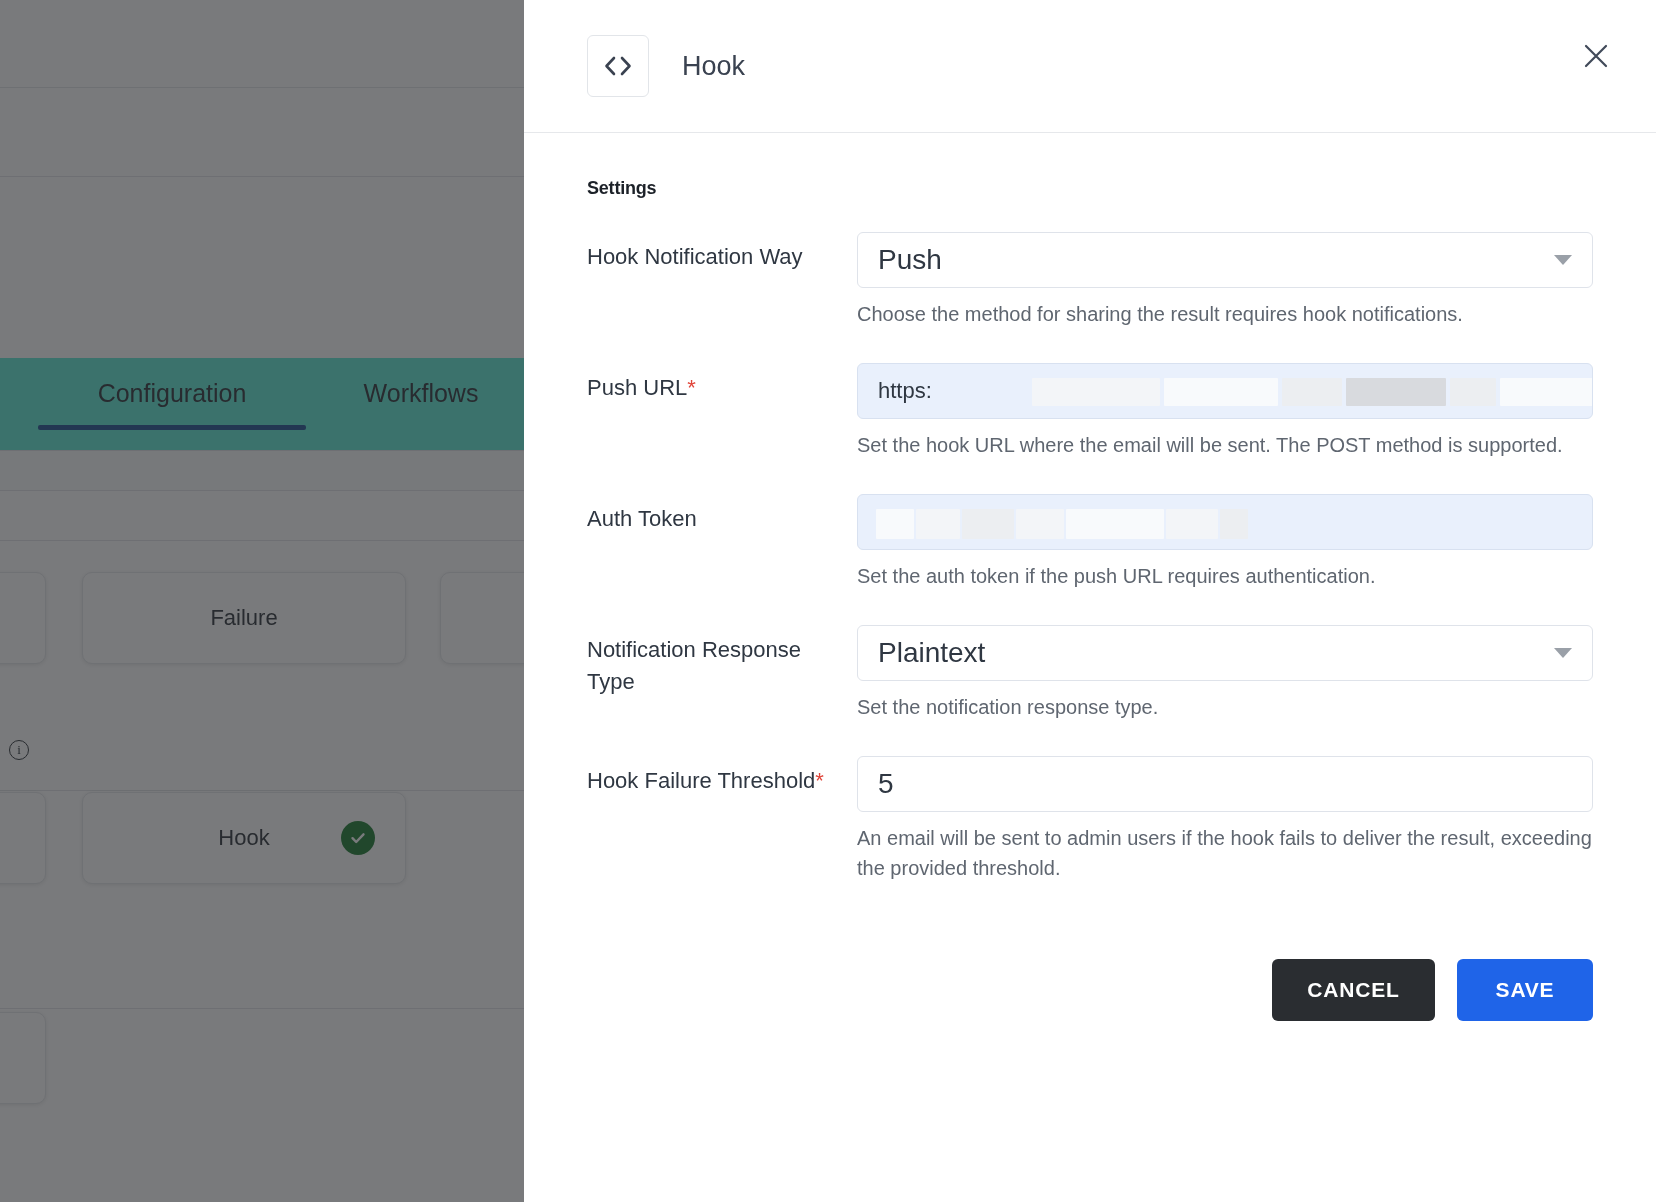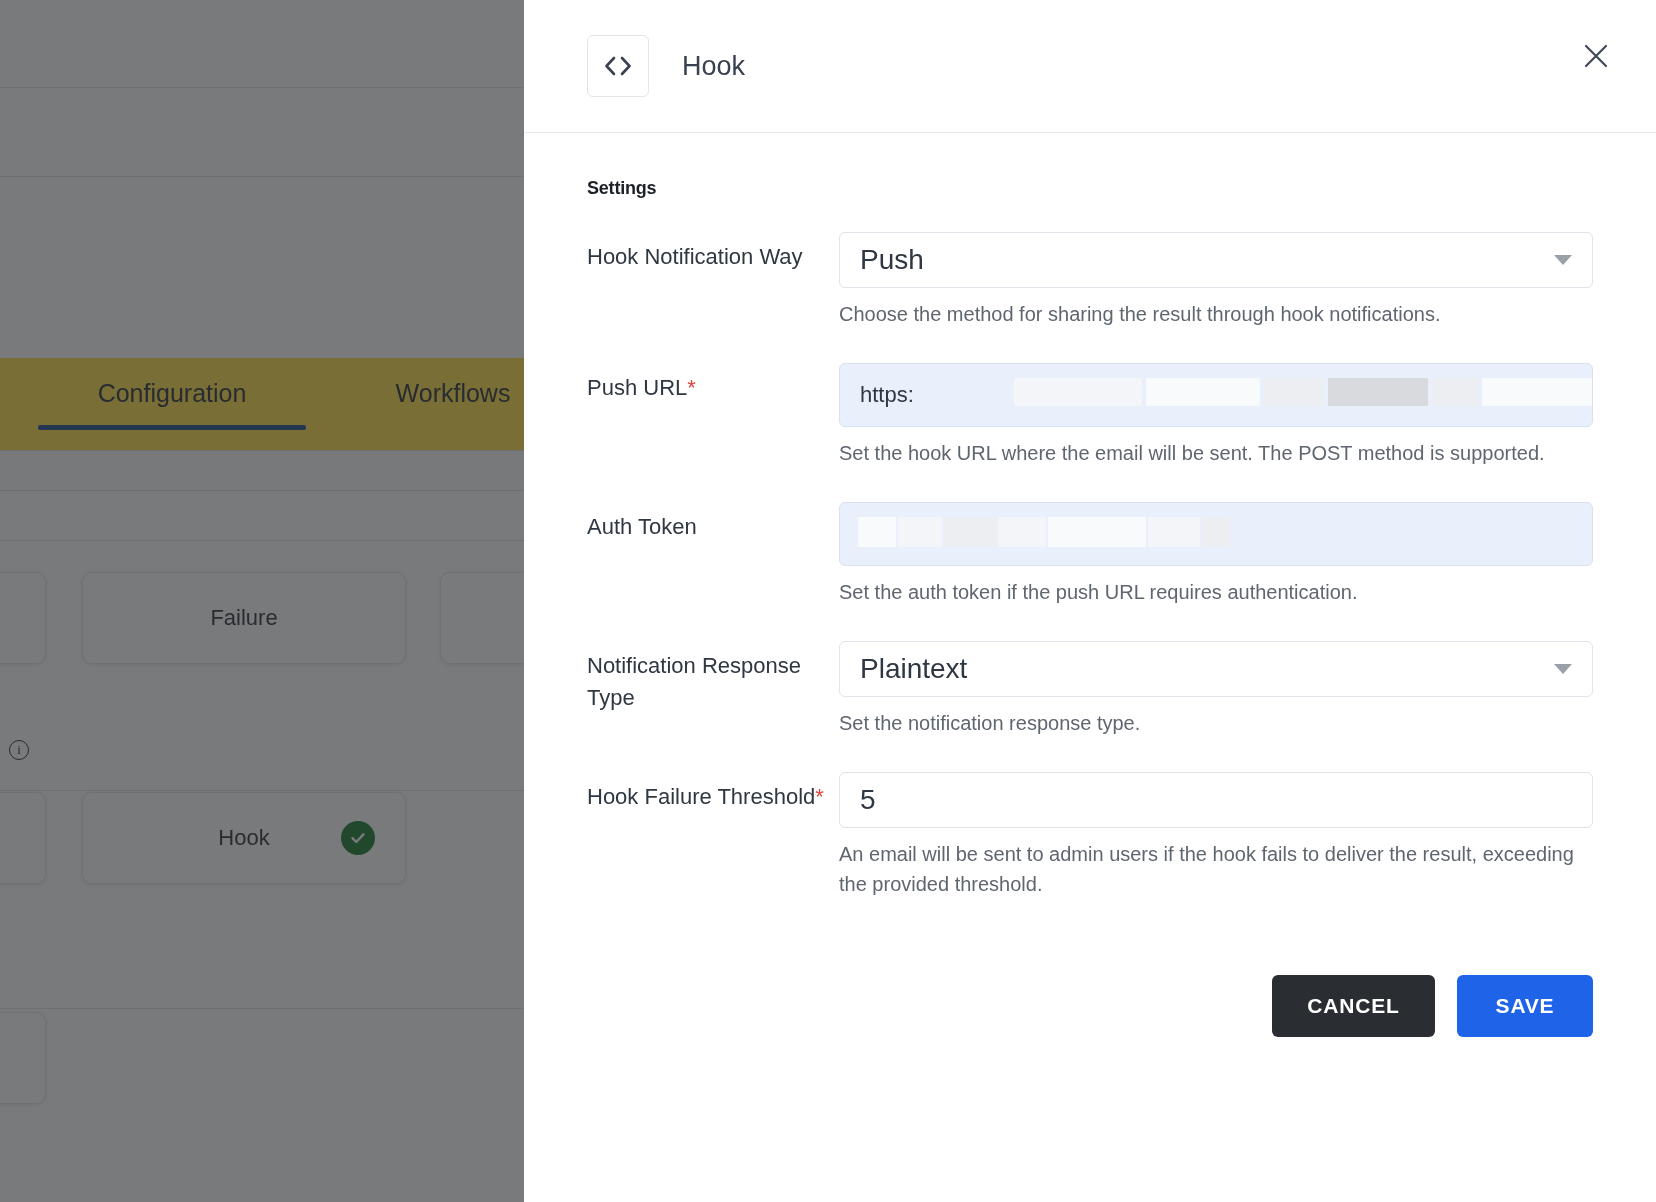--- a/index.html
+++ b/index.html
@@ -39,22 +39,21 @@
     width: 524px; height: 87px;
     background: #ffffff;
   }
 
   .bg-tabrow {
     position: absolute;
     left: 0; top: 358px;
     width: 600px; height: 92px;
     display: flex;
     align-items: center;
-    background: #fde047;
-    gap: 32px;
+    background: #5eead4;
   }
   .bg-tab {
     position: relative;
     font-size: 25px;
     color: #2b3137;
     padding: 0 0 22px 0;
     text-align: center;
   }
   .bg-tab.config { width: 268px; margin-left: 38px; }
   .bg-tab.wf { width: 230px; }
@@ -186,20 +185,21 @@
     font-weight: bold;
     color: #1c2128;
     margin-bottom: 33px;
     letter-spacing: -0.2px;
   }
 
   .field {
     display: flex;
     align-items: flex-start;
     margin-bottom: 0;
+    gap: 18px;
   }
   .field-label {
     width: 252px;
     flex: 0 0 252px;
     font-size: 22px;
     line-height: 32px;
     color: #2f3742;
     padding-top: 9px;
   }
   .field-label .req { color: #e0453a; }
@@ -229,21 +229,21 @@
     transform: translateY(-50%);
     width: 0; height: 0;
     border-left: 9px solid transparent;
     border-right: 9px solid transparent;
     border-top: 10px solid #9aa0a8;
   }
 
   
   .masked {
     position: relative;
-    height: 64px;
+    height: 56px;
     border: 1px solid #d8e1f0;
     border-radius: 6px;
     background: #e9f0fc;
     display: flex;
     align-items: center;
     padding: 0 20px;
     overflow: hidden;
   }
   .masked .visible-part {
     font-size: 22px;
@@ -370,21 +370,21 @@
 
     <div class="field">
       <div class="field-label">
         <span>Hook Notification Way</span>
       </div>
       <div class="field-control">
         <div class="input-box select-box">
           <span>Push</span>
           <span class="caret"></span>
         </div>
-        <div class="help-text">Choose the method for sharing the result through hook notifications.</div>
+        <div class="help-text">Choose the method for sharing the result requires hook notifications.</div>
       </div>
     </div>
 
     <div class="field">
       <div class="field-label">
         <span>Push URL</span><span class="req">*</span>
       </div>
       <div class="field-control">
         <div class="masked">
           <span class="visible-part">https:</span>

